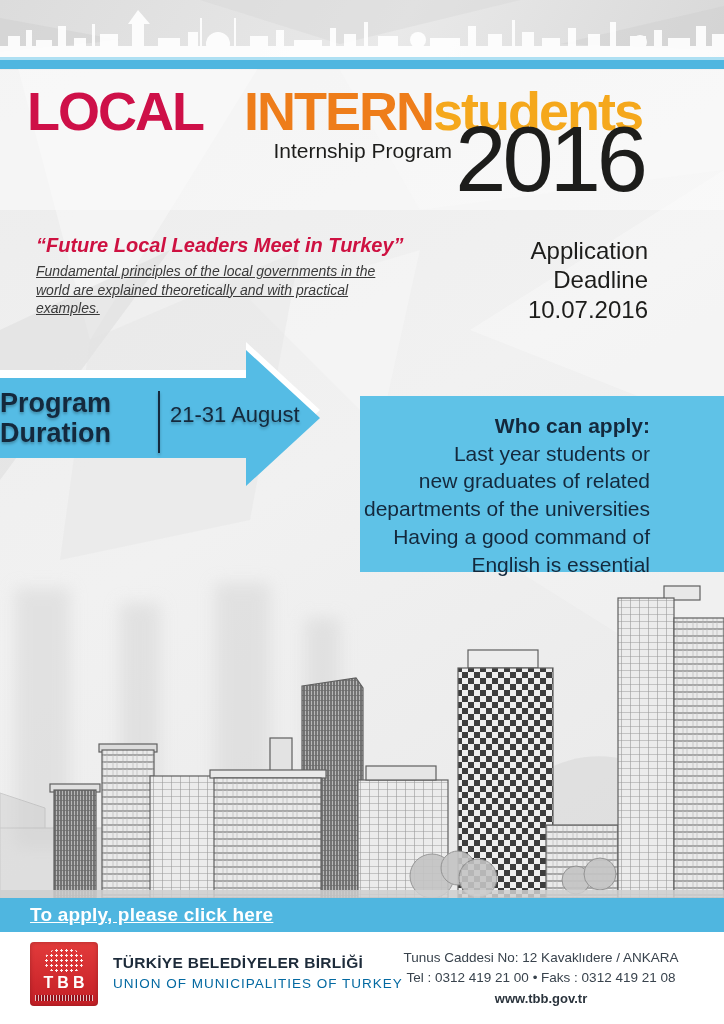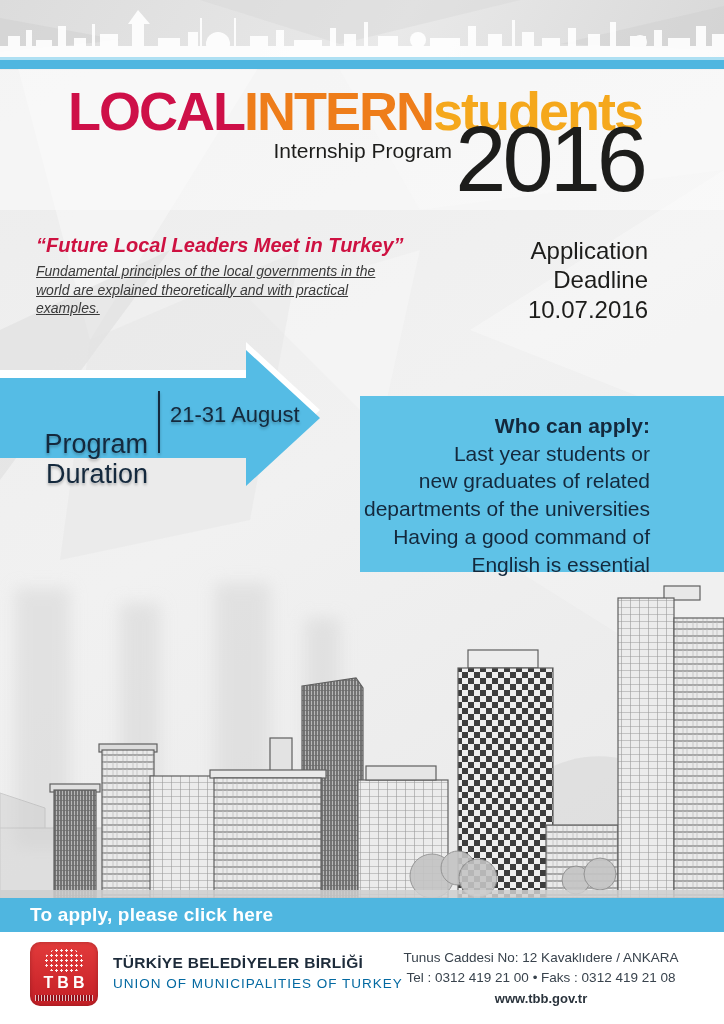--- a/index.html
+++ b/index.html
@@ -12,47 +12,47 @@
   .abs{position:absolute;}
   .facets{left:0;top:0;width:724px;height:1024px;pointer-events:none;z-index:1;}
   
   .header-band{left:0;top:0;width:724px;height:58px;background:linear-gradient(120deg,#dcdcdc,#e9e9e9 55%,#d8d8d8);z-index:2;}
   .header-skyline{left:0;top:0;width:724px;height:58px;z-index:3;}
   .stripe-light{left:0;top:57px;width:724px;height:3px;background:#aee0f3;z-index:4;}
   .stripe-main{left:0;top:60px;width:724px;height:9px;background:#4fb6e0;z-index:4;}
   
   .title{top:84px;right:82px;font-size:54px;font-weight:bold;letter-spacing:-2px;line-height:1;white-space:nowrap;z-index:5;}
   .title .c1{color:#ce1048;}
-  .title .c2{color:#ee7d1a;}
+  .title .c2{color:#ee7d1a;margin-left:41px;}
   .title .c3{color:#f5a81c;}
   .subtitle{top:140px;right:272px;text-align:right;font-size:21px;line-height:22px;color:#1d1d1b;z-index:5;}
   .year{top:122px;right:80px;font-size:92px;line-height:0.82;letter-spacing:-4px;font-weight:normal;color:#1d1d1b;z-index:5;}
   
   .quote{left:36px;top:234px;width:400px;font-size:20px;font-weight:bold;font-style:italic;color:#ce1141;z-index:5;}
   .desc{left:36px;top:262px;width:362px;font-size:14px;font-style:italic;color:#3a3a3a;line-height:1.33;z-index:5;text-decoration:underline;}
   .deadline{top:236px;right:76px;text-align:right;font-size:24px;line-height:1.22;color:#1d1d1b;z-index:5;}
   
   .arrow-svg{left:0;top:342px;z-index:5;}
   .arrow-text{z-index:6;color:#14293d;text-shadow:0 2px 3px rgba(0,0,0,.28);}
-  .prog-label{left:0px;top:388px;width:148px;text-align:right;font-size:27px;font-weight:normal;line-height:1.12;margin-top:41px;}
+  .prog-label{left:0px;top:388px;width:148px;font-size:27px;font-weight:bold;line-height:1.12;}
   .prog-divider{left:158px;top:391px;width:2px;height:62px;background:#14293d;z-index:6;box-shadow:0 2px 3px rgba(0,0,0,.28);}
   .prog-value{left:170px;top:404px;font-size:22px;line-height:1;}
   
   .who-box{left:360px;top:396px;width:364px;height:176px;background:#5fc2e7;z-index:5;
     box-sizing:border-box;padding:16px 74px 0 0;text-align:right;color:#14293d;font-size:21px;line-height:1.32;}
   .who-box .heading{font-weight:bold;display:block;}
   .who-box .line{display:block;}
   
   .city-svg{left:0;top:558px;z-index:2;}
   
   .apply-bar{left:0;top:898px;width:724px;height:34px;background:#4fb6e0;z-index:7;cursor:pointer;}
-  .apply-bar span{position:absolute;left:30px;top:6px;font-size:19px;font-weight:bold;color:#ffffff;letter-spacing:.2px;}
+  .apply-bar span{position:absolute;left:30px;top:6px;font-size:19px;font-weight:bold;color:#ffffff;letter-spacing:.2px;text-decoration:underline;}
   
   .footer{left:0;top:932px;width:724px;height:92px;background:#ffffff;z-index:7;}
-  .tbb-logo{position:absolute;left:30px;top:10px;width:68px;height:64px;border-radius:10px;
+  .tbb-logo{position:absolute;left:30px;top:10px;width:68px;height:64px;border-radius:4px;
     background:linear-gradient(#e23b3b,#c41f26);box-shadow:inset 0 0 4px rgba(0,0,0,.25);text-align:center;}
   .logo-dots{position:absolute;left:14px;top:6px;width:40px;height:26px;border-radius:50%;
     background:radial-gradient(circle,rgba(255,255,255,.95) 1px,rgba(255,255,255,0) 1.4px);background-size:5px 5px;}
   .logo-text{position:absolute;left:0;top:32px;width:100%;color:#fff;font-weight:bold;font-size:16px;letter-spacing:4px;text-indent:4px;}
   .logo-band{position:absolute;left:5px;bottom:5px;width:58px;height:6px;background:rgba(110,0,12,.55);
     background-image:repeating-linear-gradient(90deg,rgba(255,255,255,.75) 0 1px,rgba(255,255,255,0) 1px 3px);}
   .org{position:absolute;left:113px;top:22px;}
   .org-tr{font-size:15.5px;font-weight:bold;color:#1d2b3a;letter-spacing:.3px;}
   .org-en{font-size:13.5px;color:#0369a1;letter-spacing:1px;margin-top:4px;}
   .contact{position:absolute;right:38px;top:16px;width:290px;text-align:center;color:#39434d;font-size:13.5px;line-height:1.5;}

